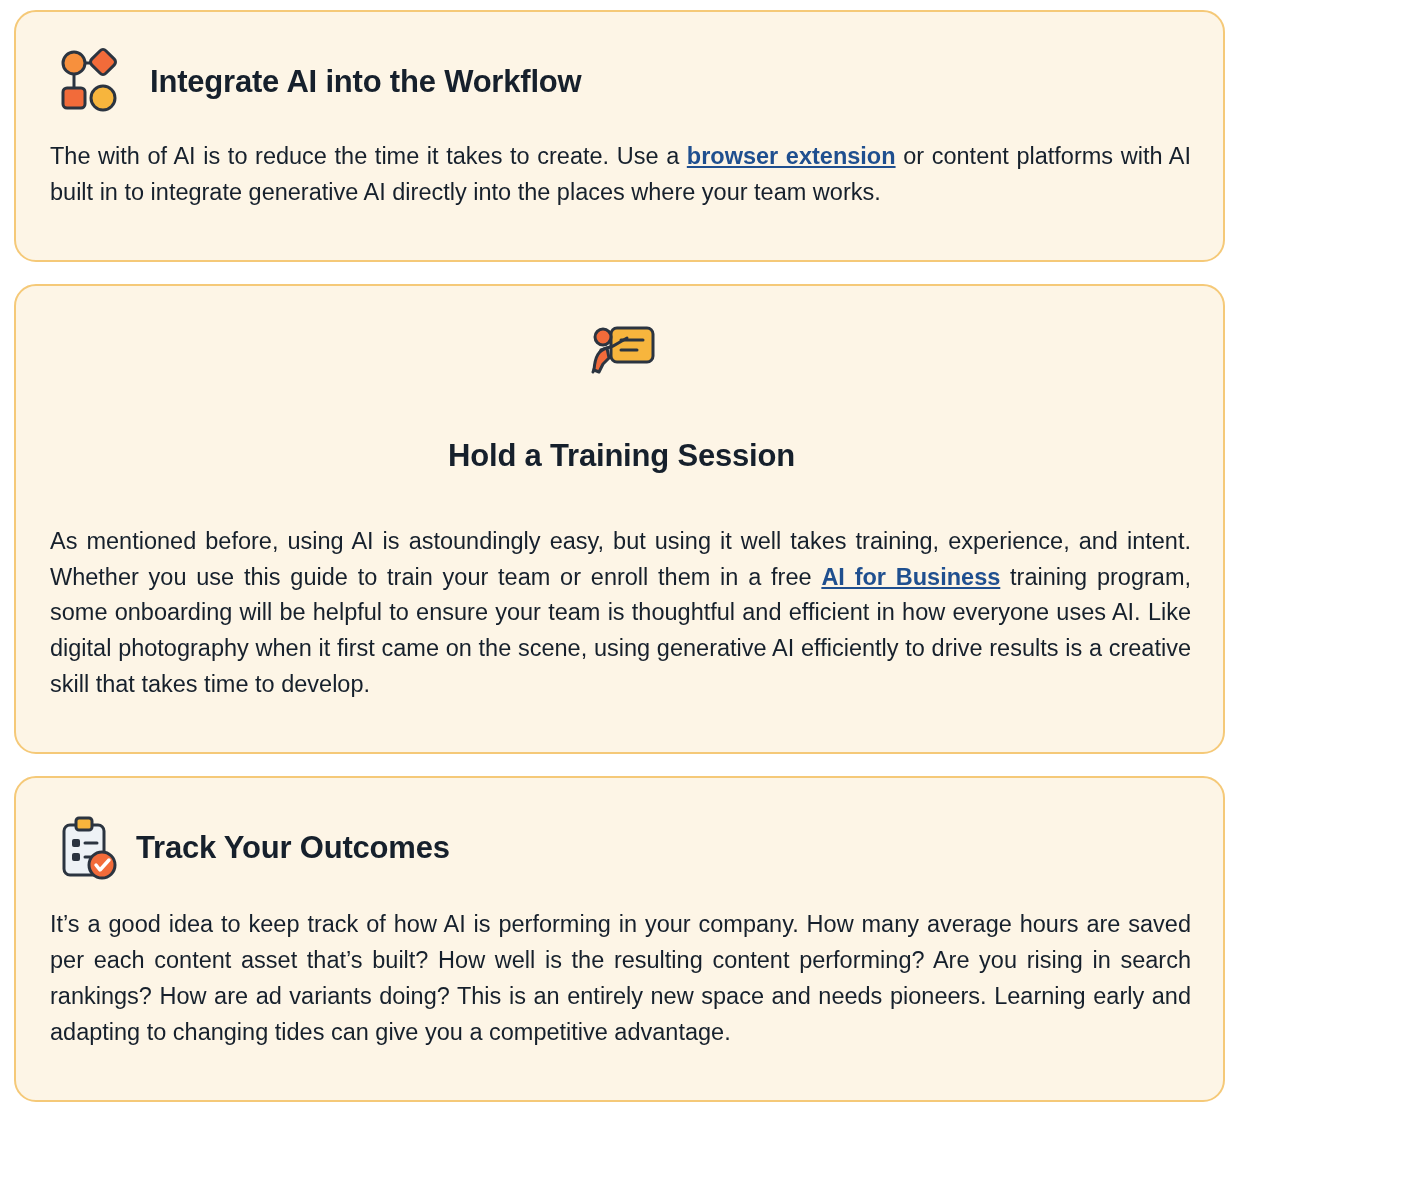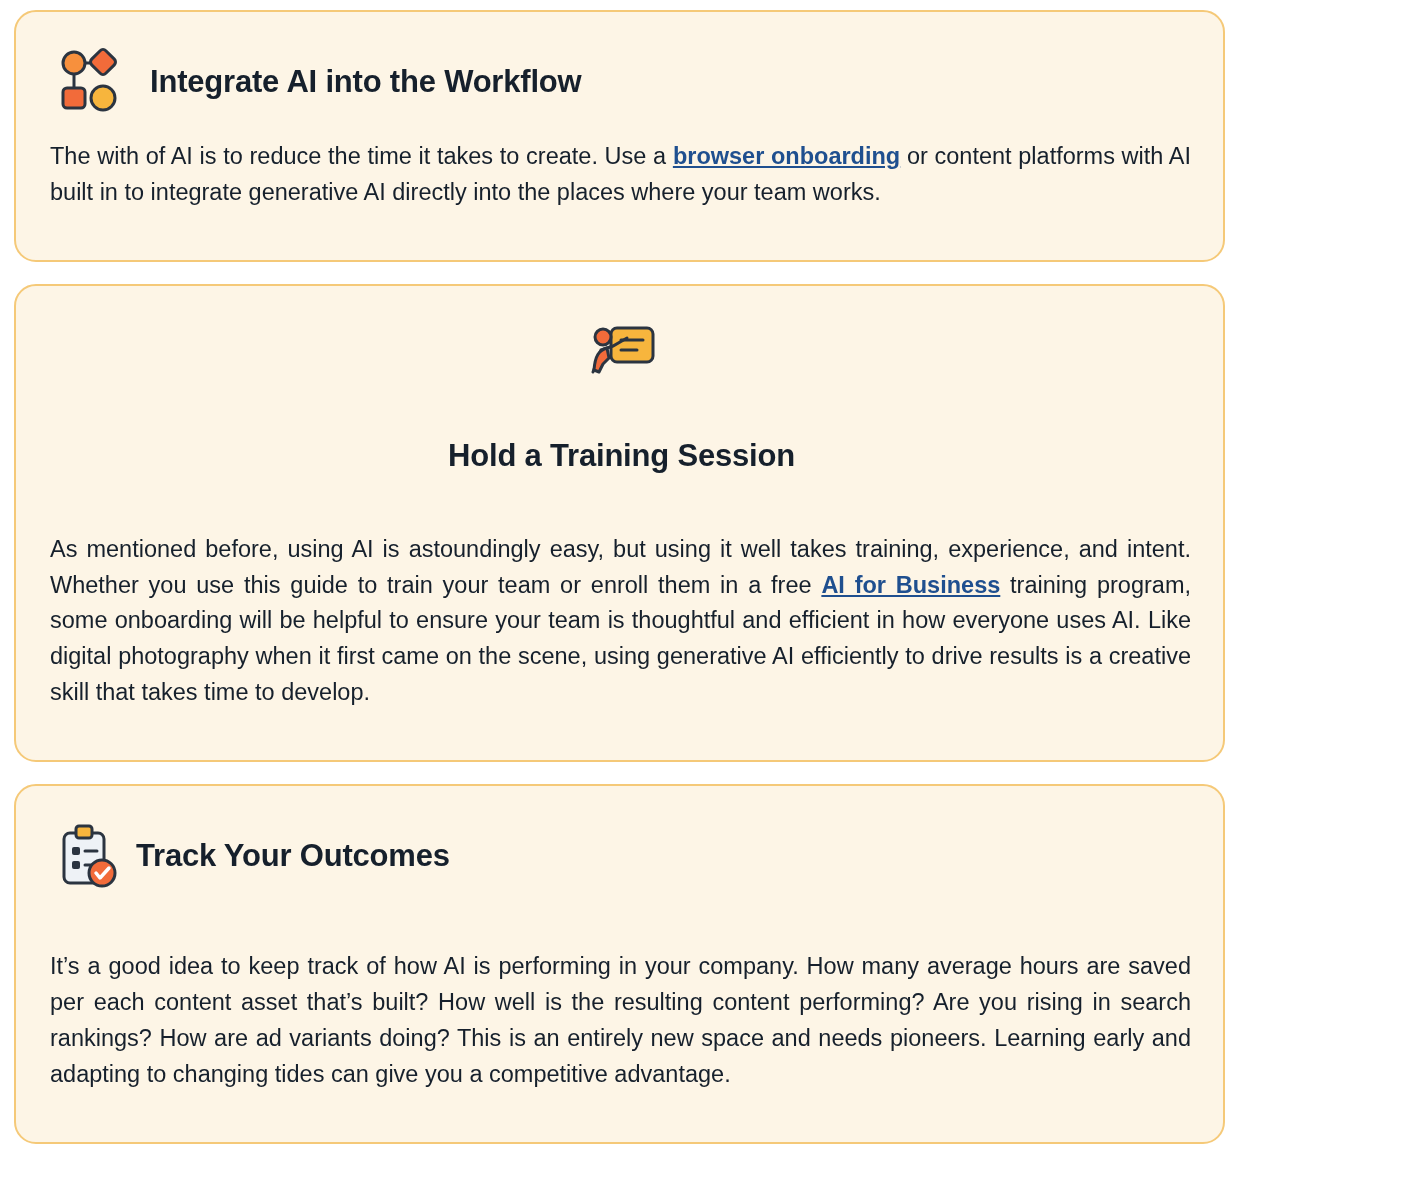--- a/index.html
+++ b/index.html
@@ -50,22 +50,22 @@
     text-align: justify;
     text-justify: inter-word;
     padding-right: 2px;
   }
   a.inline-link {
     color: #1f4f8f;
     font-weight: bold;
     text-decoration: underline;
   }
   .card-1 .card-body { margin-top: 14px; }
-  .card-2 .card-body { margin-top: 32px; }
-  .card-3 .card-body { margin-top: 50px; }
+  .card-2 .card-body { margin-top: 24px; }
+  .card-3 .card-body { margin-top: 16px; }
   .card-2 .card-header { margin-bottom: 0; flex-direction: column; }
   .card-3 .card-header { margin-bottom: 0; gap: 8px; }
   #card-3 { margin-bottom: 0; }
 </style>
 </head>
 <body>
 
 <div id="page">
 
   <section class="card card-1" id="card-1">
@@ -75,21 +75,21 @@
           <line x1="24" y1="20" x2="24" y2="52" stroke="#2b3440" stroke-width="3"></line>
           <line x1="24" y1="20" x2="52" y2="20" stroke="#2b3440" stroke-width="3"></line>
           <circle cx="24" cy="20" r="11" fill="#f7903d" stroke="#2b3440" stroke-width="3"></circle>
           <rect x="13" y="45" width="22" height="20" rx="4" fill="#f26b3a" stroke="#2b3440" stroke-width="3"></rect>
           <rect x="43" y="9" width="20" height="20" rx="4" fill="#f26b3a" stroke="#2b3440" stroke-width="3" transform="rotate(45 53 19)"></rect>
           <circle cx="53" cy="55" r="12" fill="#f7b53d" stroke="#2b3440" stroke-width="3"></circle>
         </svg>
       </div>
       <h2 class="card-title">Integrate AI into the Workflow</h2>
     </div>
-    <p class="card-body"><span>The with of AI is to reduce the time it takes to create. Use a </span><a class="inline-link" href="#">browser onboarding</a><span> or content platforms with AI built in to integrate generative AI directly into the places where your team works.</span></p>
+    <p class="card-body"><span>The with of AI is to reduce the time it takes to create. Use a </span><a class="inline-link" href="#">browser extension</a><span> or content platforms with AI built in to integrate generative AI directly into the places where your team works.</span></p>
   </section>
 
   <section class="card card-2" id="card-2">
     <div class="card-header">
       <div class="card-icon">
         <svg width="78" height="78" viewBox="0 0 78 78" aria-hidden="true">
           <rect x="28" y="16" width="42" height="34" rx="6" fill="#f7b53d" stroke="#2b3440" stroke-width="3"></rect>
           <line x1="38" y1="28" x2="60" y2="28" stroke="#2b3440" stroke-width="3" stroke-linecap="round"></line>
           <line x1="38" y1="38" x2="54" y2="38" stroke="#2b3440" stroke-width="3" stroke-linecap="round"></line>
           <circle cx="20" cy="25" r="8" fill="#f26b3a" stroke="#2b3440" stroke-width="3"></circle>

